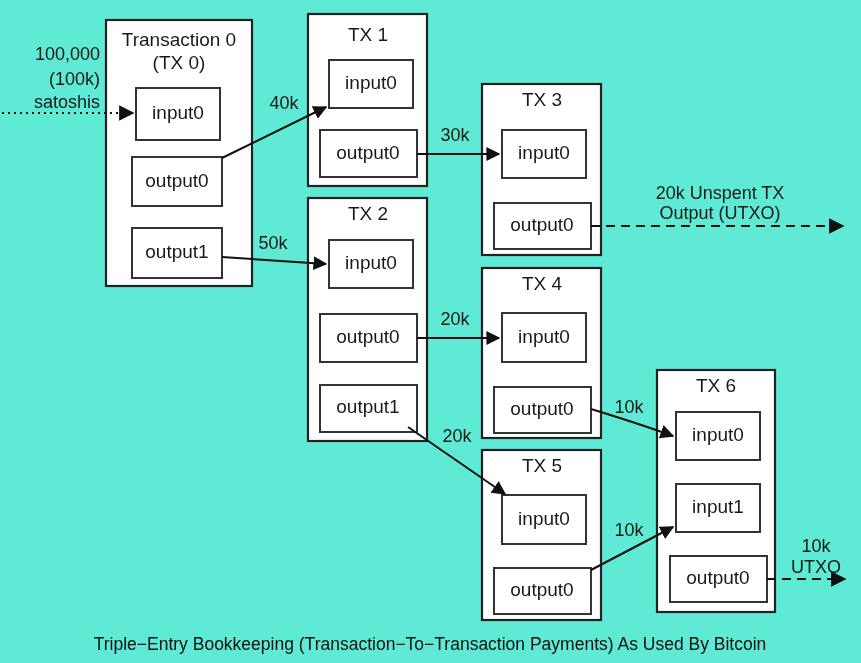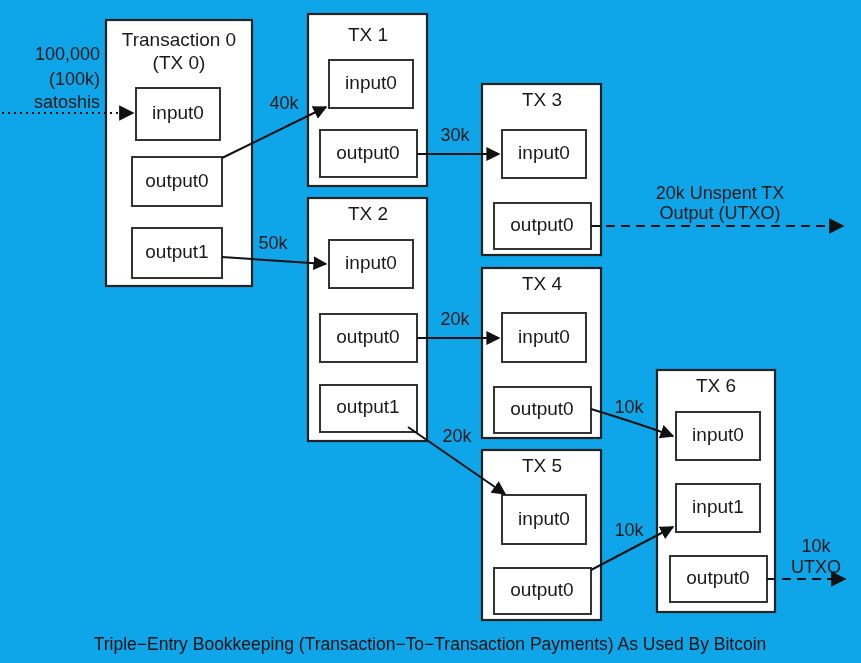--- a/index.html
+++ b/index.html
@@ -8,21 +8,21 @@
     background: #ffffff;
   }
   body {
     font-family: "Liberation Sans", sans-serif;
     color: #1a1a1a;
   }
   #stage {
     position: relative;
     width: 861px;
     height: 663px;
-    background: #0ea5e9;
+    background: #5eead4;
     overflow: hidden;
   }
   svg#diagram {
     position: absolute;
     left: 0;
     top: 0;
     width: 861px;
     height: 663px;
   }
   .tx-box {

